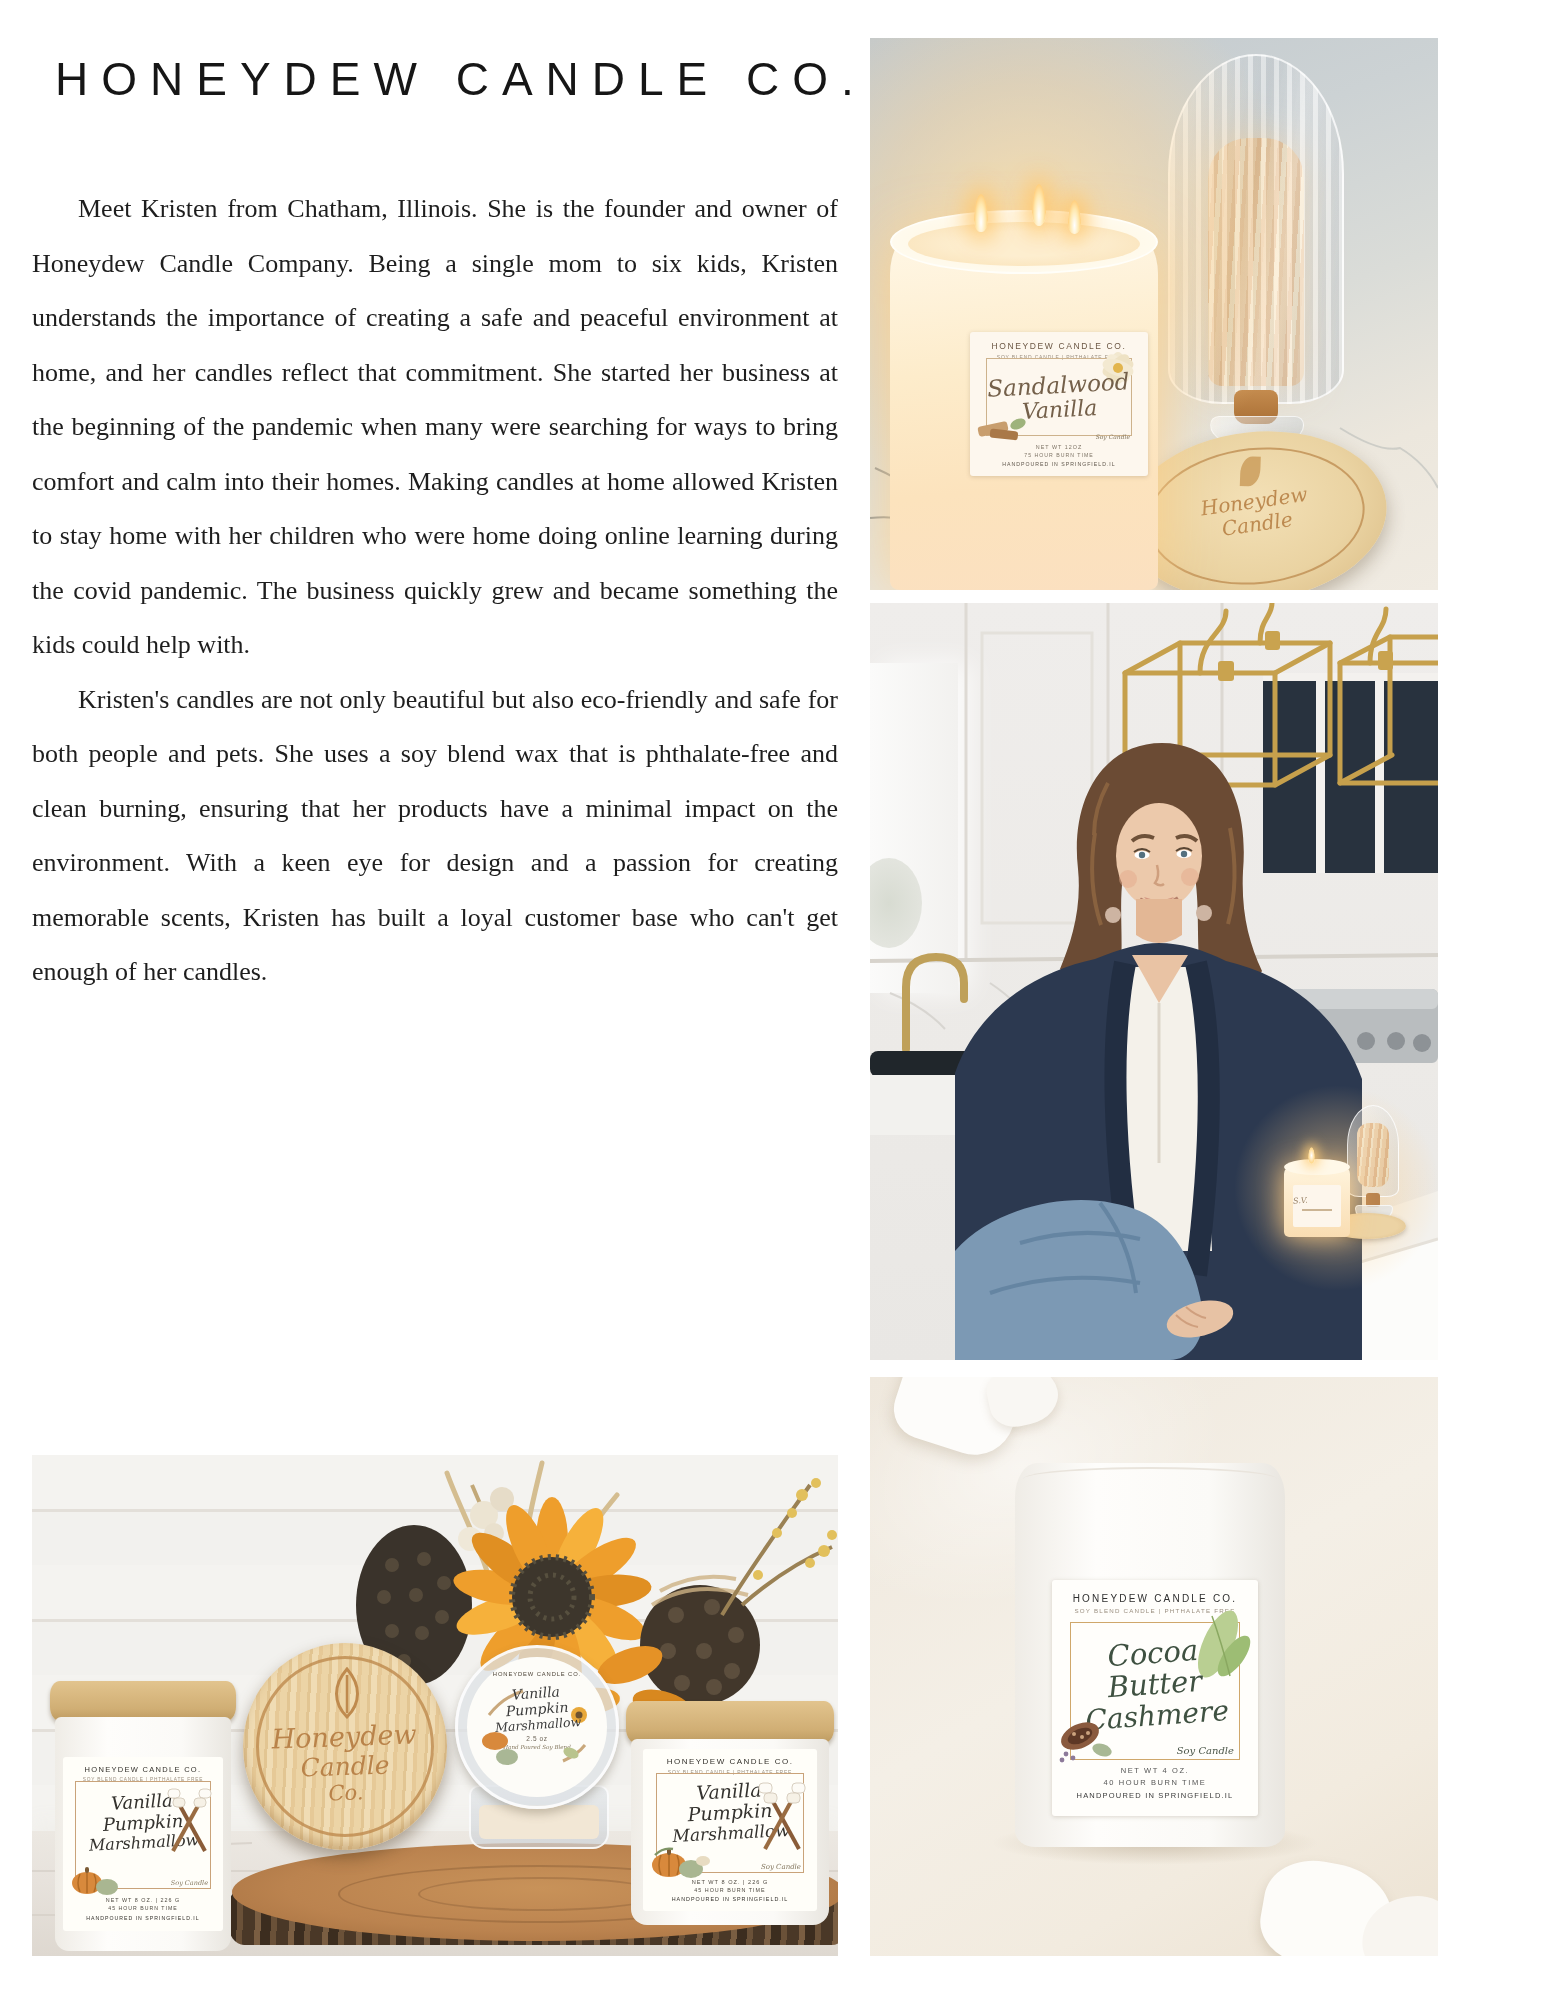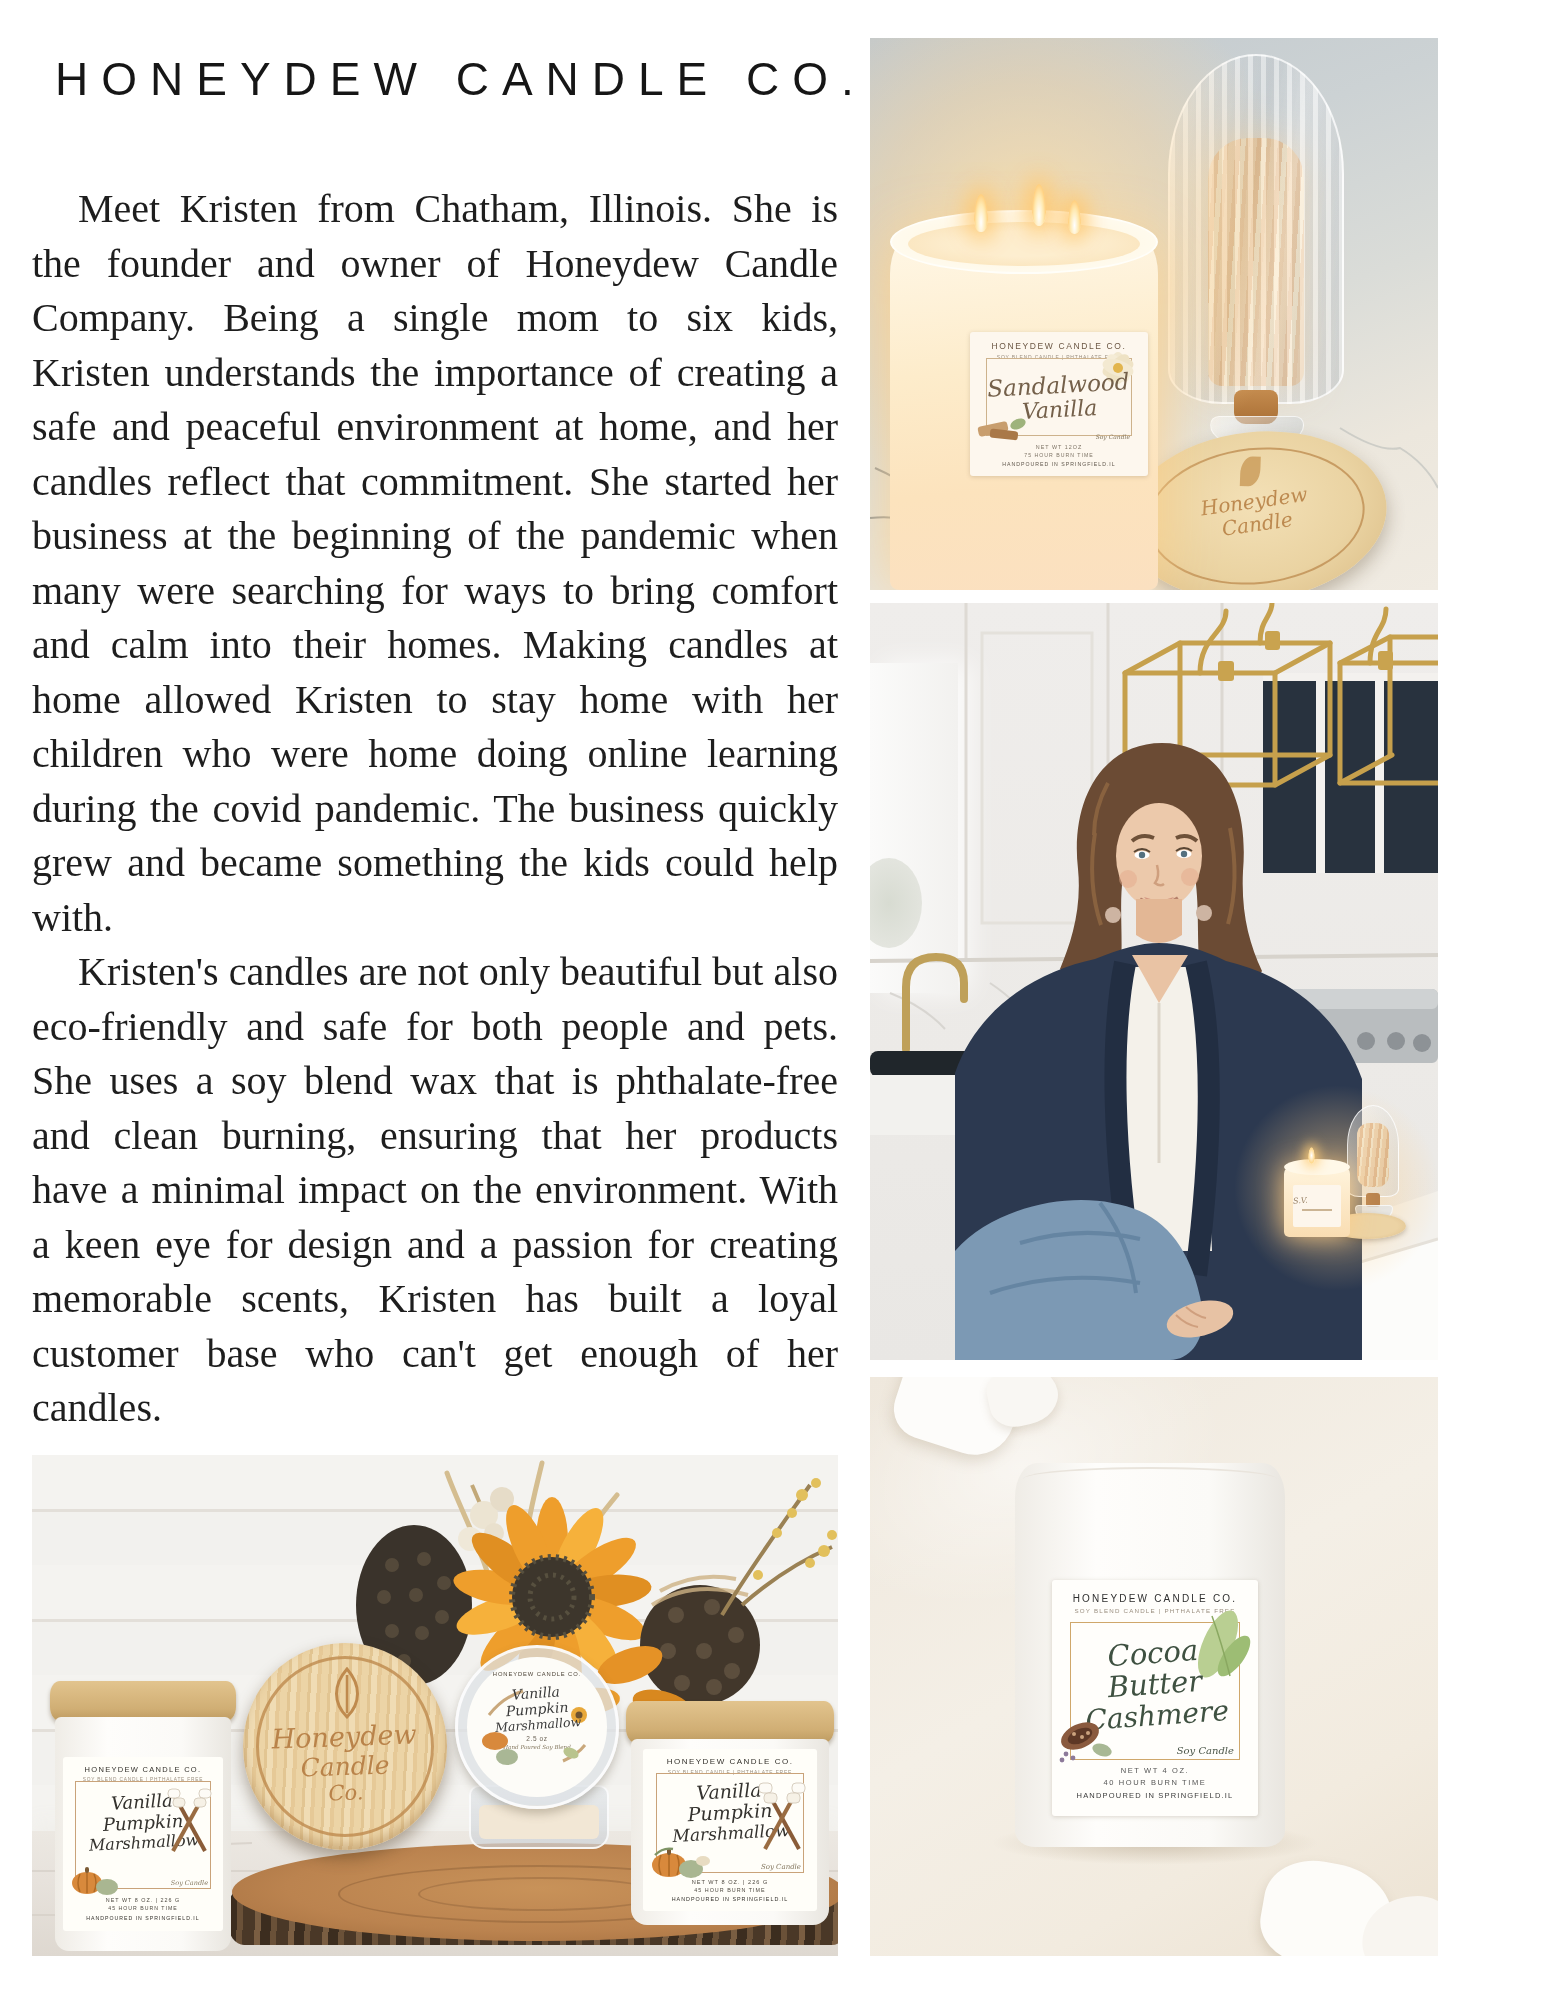--- a/index.html
+++ b/index.html
@@ -3,21 +3,21 @@
 <meta charset="utf-8">
 <style>
   html,body{margin:0;padding:0;background:#888;}
   .page{position:relative;width:1545px;height:2000px;background:#ffffff;overflow:hidden;
         font-family:"Liberation Serif", serif;color:#1f1f1f;}
   .abs{position:absolute;}
 
   
   .title{position:absolute;left:55px;top:52px;margin:0;font-family:"Liberation Sans",sans-serif;
          font-weight:300;font-size:46px;letter-spacing:13px;color:#161616;white-space:nowrap;}
-  .article{position:absolute;left:32px;top:182px;width:806px;font-size:40px;line-height:54.5px;
+  .article{position:absolute;left:32px;top:182px;width:806px;font-size:26px;line-height:54.5px;
            text-align:justify;color:#1e1e1e;}
   .article p{margin:0;text-indent:46px;}
 
   
   .photo{position:absolute;overflow:hidden;background:#dcdcda;}
   .photo1{left:870px;top:38px;width:568px;height:552px;}
   .photo2{left:870px;top:603px;width:568px;height:757px;}
   .photo3{left:870px;top:1377px;width:568px;height:579px;}
   .photo4{left:32px;top:1455px;width:806px;height:501px;}
   figure{margin:0;}

